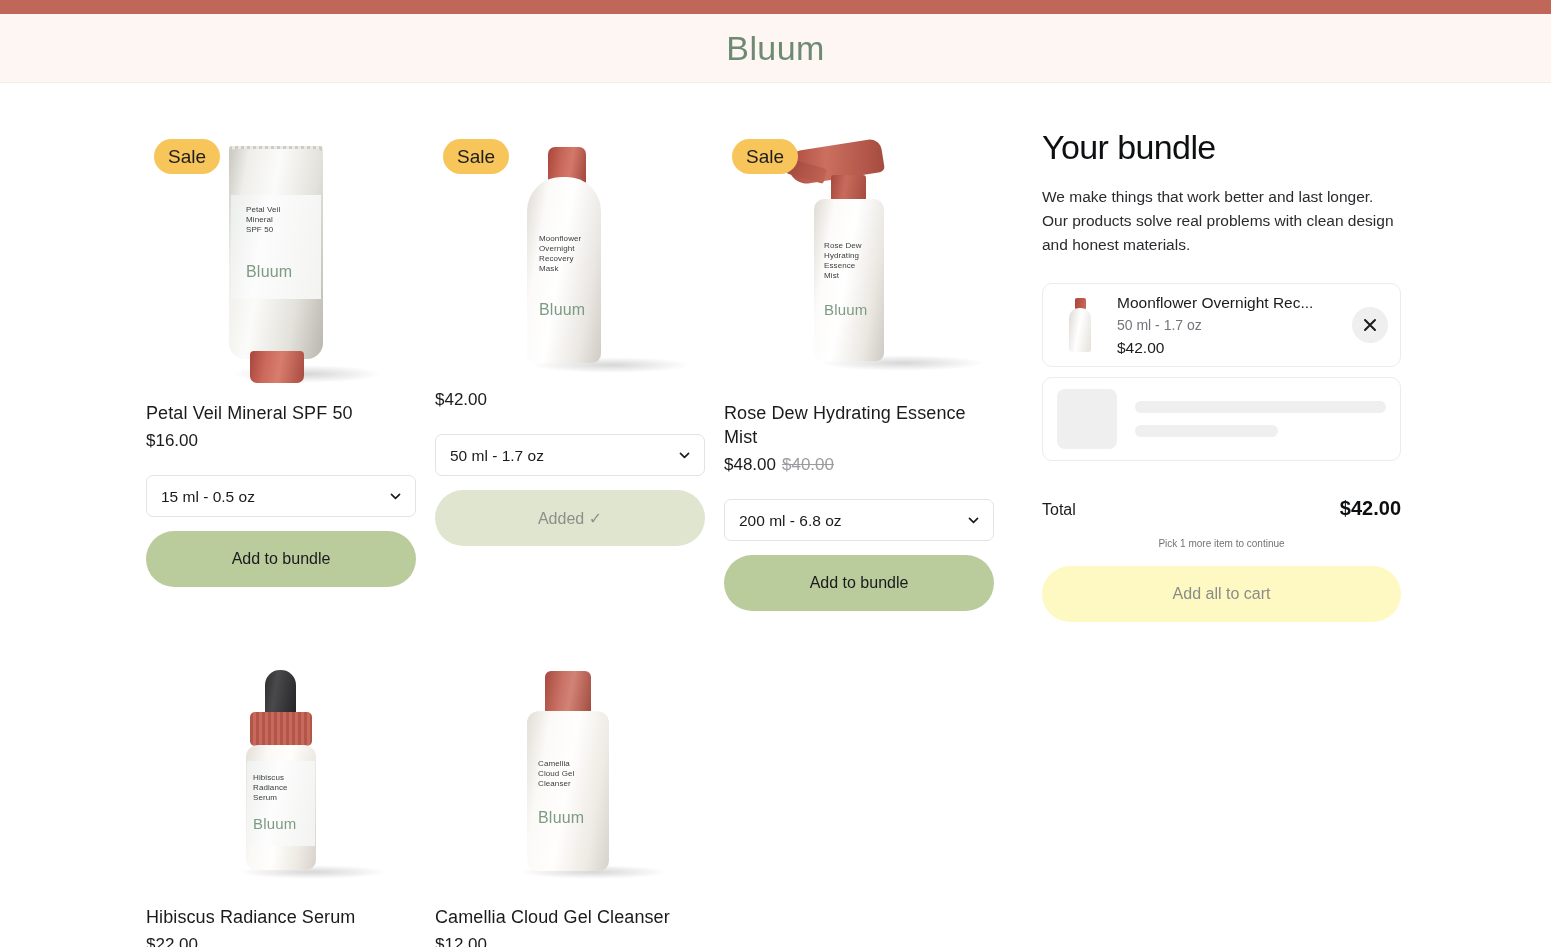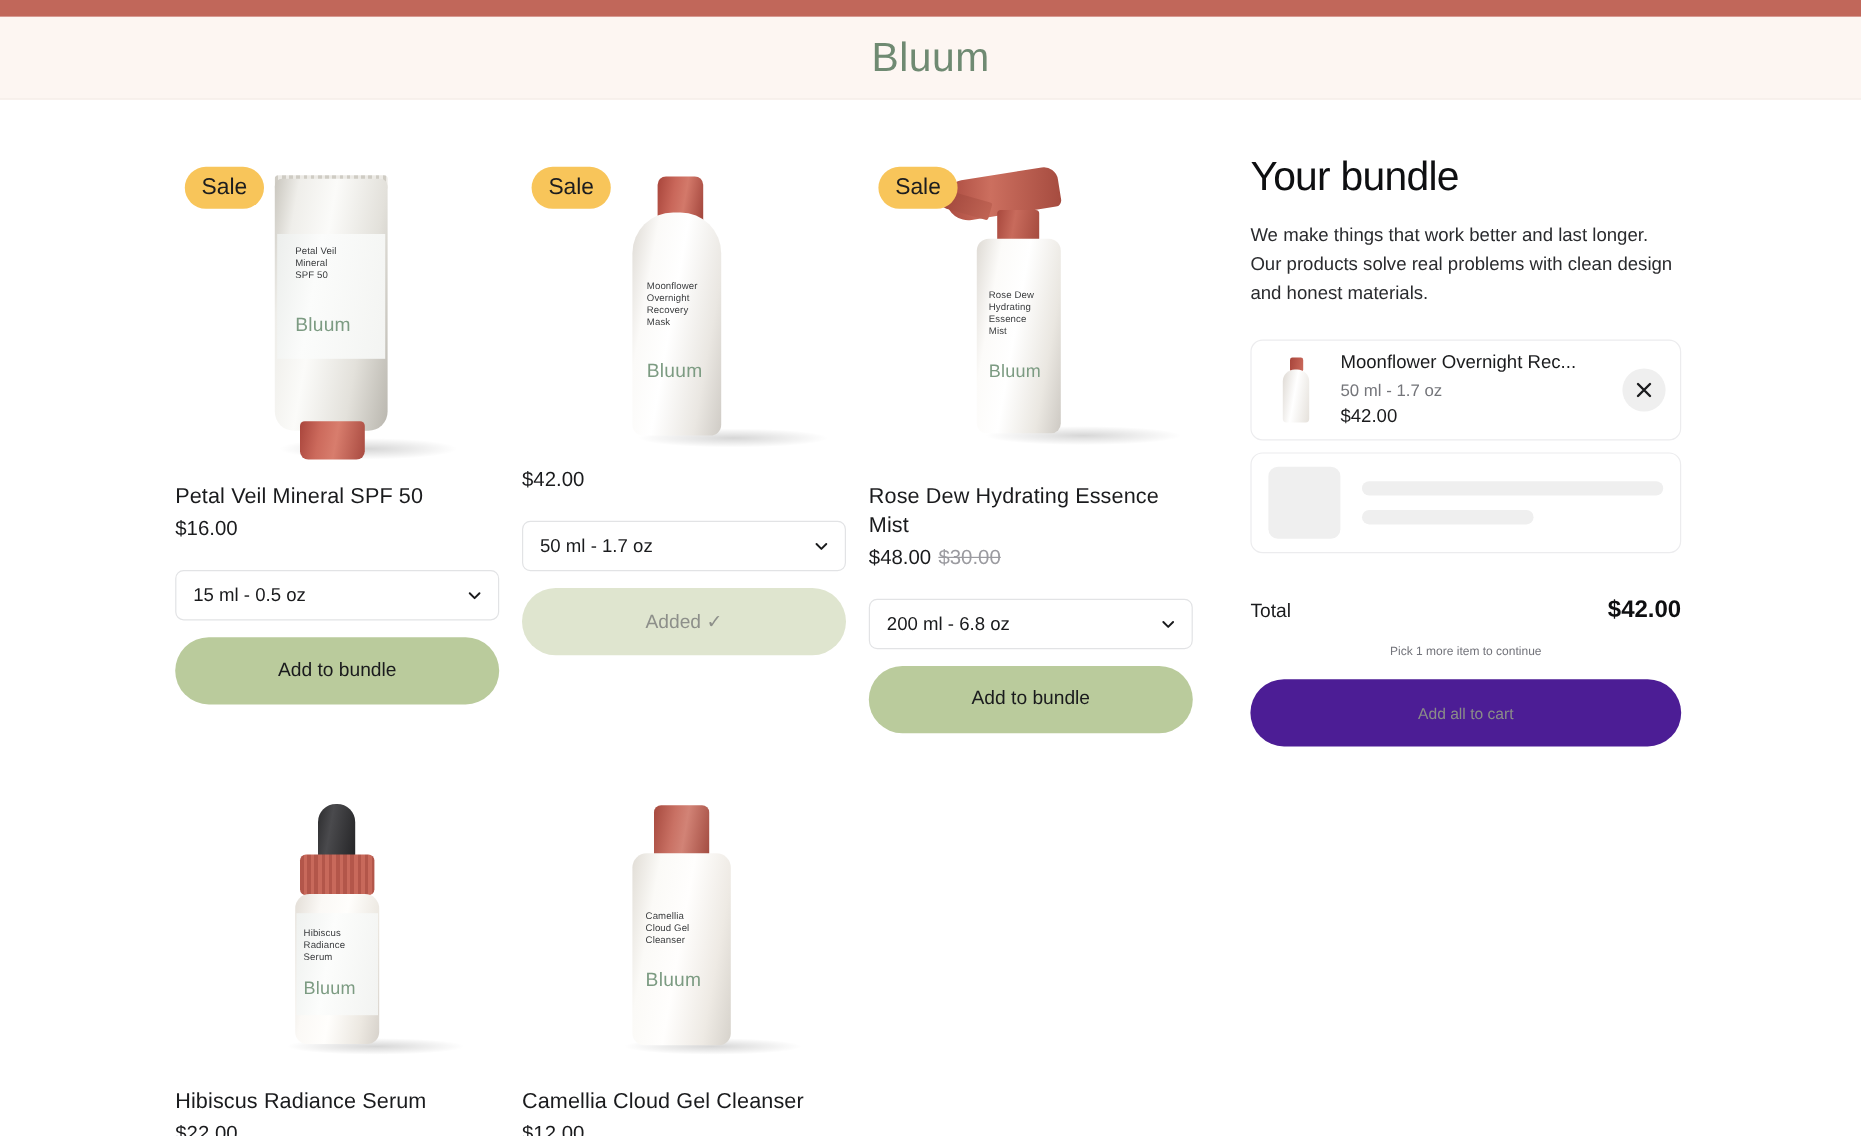--- a/index.html
+++ b/index.html
@@ -253,22 +253,22 @@
   }
   .tot-label { font-size: 16px; color: #1a1b1d; }
   .tot-value { font-size: 20px; font-weight: 700; color: #0e0f11; }
   .hint {
     margin-top: 18px; text-align: center;
     font-size: 10px; color: #72737a;
   }
   .cta {
     margin-top: 17px; width: 100%; height: 56px;
     border: none; border-radius: 999px;
-    background: #4c1d95; color: #8a8c88;
-    font-family: inherit; font-size: 13px; cursor: default;
+    background: #fef9c3; color: #8a8c88;
+    font-family: inherit; font-size: 16px; cursor: default;
   }
 </style>
 </head>
 <body>
 
 <div class="topbar"></div>
 <div class="brandbar">
   <div class="brand">Bluum</div>
 </div>
 
@@ -351,21 +351,21 @@
             <span>Rose Dew</span><br>
             <span>Hydrating</span><br>
             <span>Essence</span><br>
             <span>Mist</span>
           </div>
           <div class="blm" style="left:100px;top:172px;font-size:15px;">Bluum</div>
         </div>
       </div>
       <div class="ptitle">Rose Dew Hydrating Essence Mist</div>
       <div class="pprice">
-        <span>$48.00</span><span class="was">$30.00</span>
+        <span>$48.00</span><span class="was">$40.00</span>
       </div>
       <div class="selwrap">
         <select class="variant">
           <option selected="">200 ml - 6.8 oz</option>
         </select>
         <svg class="chev" viewBox="0 0 16 16">
           <path d="M3 6 L8 11 L13 6" fill="none" stroke="#1a1b1d" stroke-width="2" stroke-linecap="round" stroke-linejoin="round"></path>
         </svg>
       </div>
       <button class="btn">Add to bundle</button>

